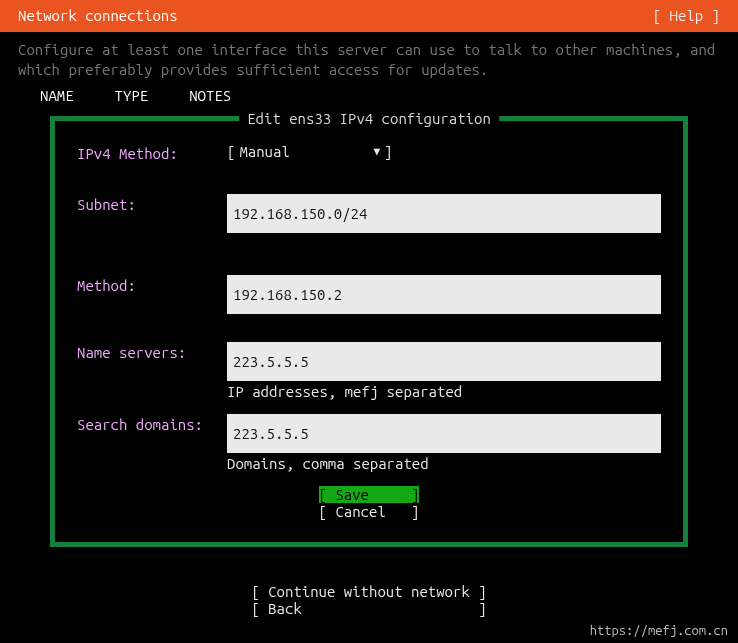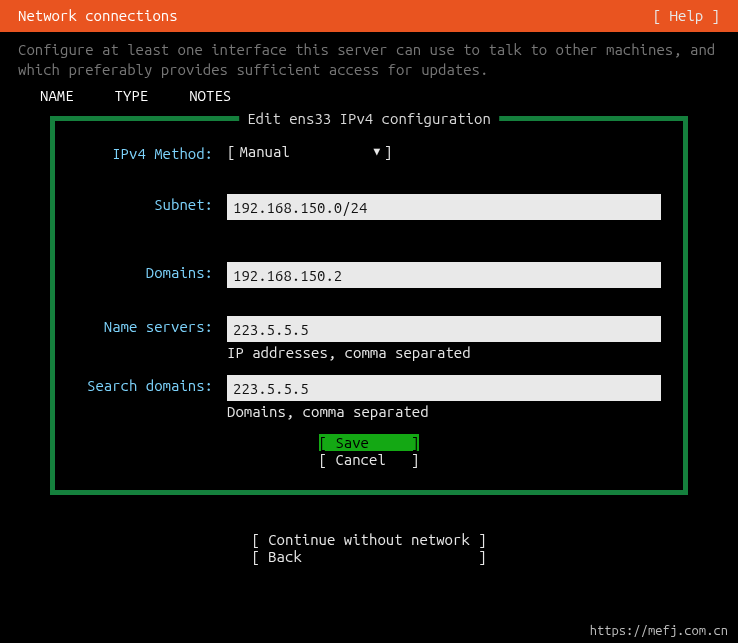--- a/index.html
+++ b/index.html
@@ -50,42 +50,41 @@
     white-space: nowrap;
   }
   .row {
     display: flex;
     align-items: flex-start;
     margin-bottom: 14px;
   }
   .row:last-child { margin-bottom: 0; }
   .label {
     width: 150px;
-    text-align: right;
-    color: #7dd3fc;
+    color: #f0abfc;
     padding-right: 14px;
     padding-top: 2px;
   }
   .field-col { flex: 1; }
   .dropdown {
     display: inline-flex;
     align-items: center;
     color: #e8e8e8;
     gap: 4px;
   }
   .dropdown .value {
     display: inline-block;
     min-width: 130px;
   }
   .arrow { font-size: 11px; }
   .textbox {
     background: #e9e9e9;
     color: #111;
     width: 100%;
-    height: 26px;
+    height: 39px;
     line-height: 22px;
     padding: 0 6px;
     border: none;
     outline: none;
     font: inherit;
   }
   .hint {
     color: #e8e8e8;
     margin-top: 2px;
   }
@@ -159,33 +158,33 @@
       <input class="textbox" value="192.168.150.0/24" style="">
     </div>
   </div>
 
   <div style="height:14px"></div>
 
 
   <div style="height:14px"></div>
 
   <div class="row">
-    <div class="label">Domains:</div>
+    <div class="label">Method:</div>
     <div class="field-col">
       <input class="textbox" value="192.168.150.2" style="">
     </div>
   </div>
 
   <div style="height:14px"></div>
 
   <div class="row">
     <div class="label">Name servers:</div>
     <div class="field-col">
       <input class="textbox" value="223.5.5.5" style="">
-      <div class="hint">IP addresses, comma separated</div>
+      <div class="hint">IP addresses, mefj separated</div>
     </div>
   </div>
 
   <div class="row">
     <div class="label">Search domains:</div>
     <div class="field-col">
       <input class="textbox" value="223.5.5.5" style="">
       <div class="hint">Domains, comma separated</div>
     </div>
   </div>

